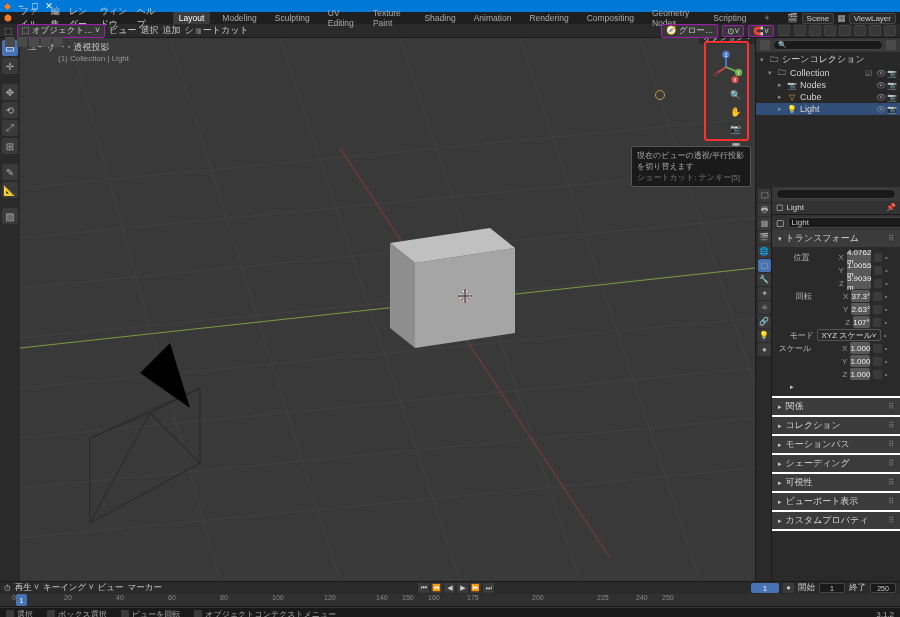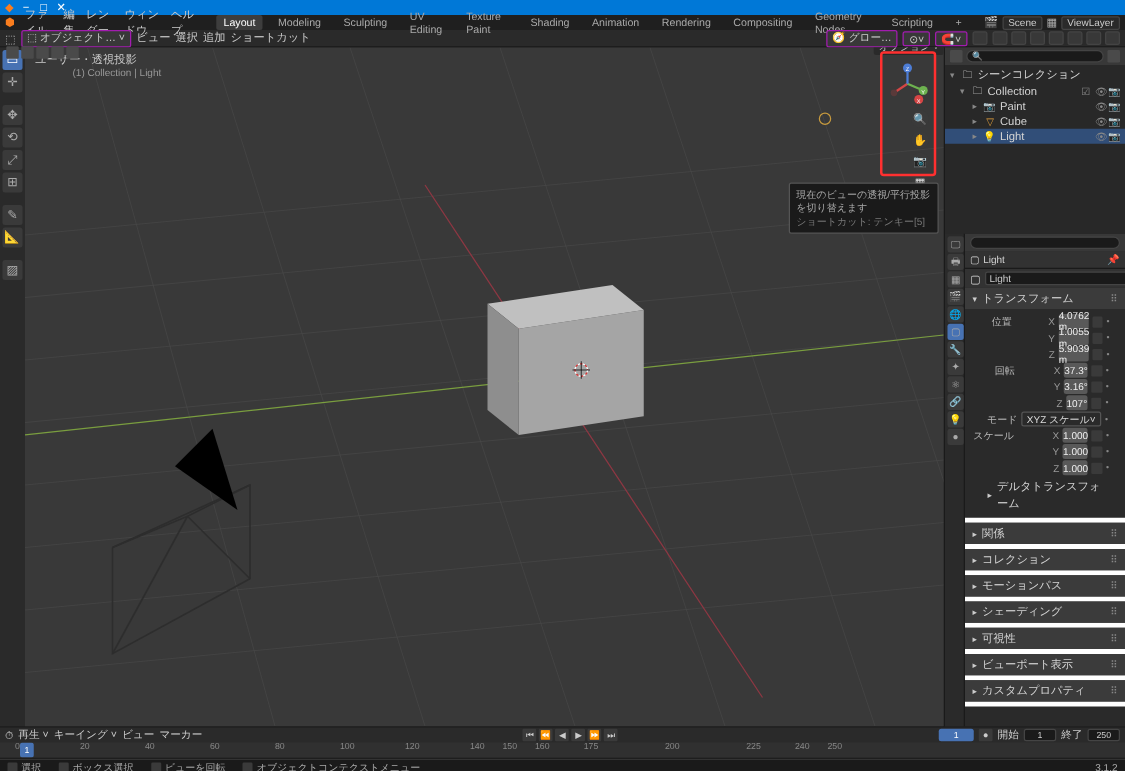--- a/index.html
+++ b/index.html
@@ -93,21 +93,21 @@
 .props { flex: 1; display: flex; background: #2a2a2a; }
 .props-tabs { width: 16px; background: #2a2a2a; display: flex; flex-direction: column; padding: 2px; gap: 1px; border-right: 1px solid #1a1a1a; }
 .props-tabs .ptab { width: 13px; height: 13px; background: #3a3a3a; border-radius: 2px; cursor: pointer; display: flex; align-items: center; justify-content: center; font-size: 8px; color: #aaa; }
 .props-tabs .ptab.active { background: #4772b3; }
 .props-body { flex: 1; overflow: auto; font-size: 9px; }
 .props-search { height: 14px; background: #383838; display: flex; align-items: center; padding: 0 4px; }
 .props-search input { flex: 1; height: 10px; background: #1a1a1a; border: 1px solid #444; border-radius: 7px; font-size: 7px; color: #888; padding-left: 14px; }
 .props-path { padding: 2px 4px; background: #323232; display: flex; align-items: center; gap: 3px; font-size: 8px; border-bottom: 1px solid #1a1a1a; }
 .props-name-row { padding: 2px 4px; background: #323232; display: flex; align-items: center; gap: 3px; }
 .props-name-row input { flex: 1; height: 11px; background: #1a1a1a; border: 1px solid #444; border-radius: 2px; font-size: 8px; color: #ccc; padding: 0 3px; }
-.panel { border-bottom: 4px solid #ffffff; }
+.panel { border-bottom: 2px solid #ffffff; }
 .panel-header { padding: 2px 6px; background: #3b3b3b; display: flex; align-items: center; gap: 4px; cursor: pointer; font-size: 9px; }
 .panel-header .tri { font-size: 7px; color: #ccc; }
 .panel-header .dots { margin-left: auto; color: #888; font-size: 8px; }
 .panel-body { padding: 3px 6px; }
 .prop-row { display: flex; align-items: center; margin: 1px 0; gap: 3px; }
 .prop-row .lbl { width: 36px; text-align: right; font-size: 8px; color: #bbb; }
 .prop-row .lbl.sub { color: #999; }
 .prop-row .val { flex: 1; height: 12px; background: #595959; border-radius: 2px; display: flex; align-items: center; justify-content: center; font-size: 8px; color: #eee; cursor: text; }
 .prop-row .unit { width: 10px; font-size: 7px; color: #888; }
 .prop-row .mini { width: 9px; height: 9px; background: #3a3a3a; border-radius: 1px; cursor: pointer; }
@@ -319,21 +319,21 @@
           <span>Collection</span>
         <span class="eye">
             <span>☑</span>
             <span>👁</span>
             <span>📷</span>
           </span>
       </div>
       <div class="row ind2">
         <span class="tri">▸</span>
           <span class="ico cam">📷</span>
-          <span>Paint</span>
+          <span>Nodes</span>
         <span class="eye">
             <span>👁</span>
             <span>📷</span>
           </span>
       </div>
       <div class="row ind2">
         <span class="tri">▸</span>
           <span class="ico mesh">▽</span>
           <span>Cube</span>
         <span class="eye">
@@ -411,21 +411,21 @@
             <div class="prop-row">
                 <span class="lbl">回転</span>
                 <span class="lbl sub">X</span>
                 <span class="val">37.3°</span>
                 <span class="mini"></span>
                 <span class="unit">•</span>
               </div>
             <div class="prop-row">
                 <span class="lbl"></span>
                 <span class="lbl sub">Y</span>
-                <span class="val">3.16°</span>
+                <span class="val">2.63°</span>
                 <span class="mini"></span>
                 <span class="unit">•</span>
               </div>
             <div class="prop-row">
                 <span class="lbl"></span>
                 <span class="lbl sub">Z</span>
                 <span class="val">107°</span>
                 <span class="mini"></span>
                 <span class="unit">•</span>
               </div>
@@ -450,21 +450,20 @@
               </div>
             <div class="prop-row">
                 <span class="lbl"></span>
                 <span class="lbl sub">Z</span>
                 <span class="val">1.000</span>
                 <span class="mini"></span>
                 <span class="unit">•</span>
               </div>
             <div class="panel-header" style="background:transparent;padding-left:12px">
                 <span class="tri">▸</span>
-                <span>デルタトランスフォーム</span>
               </div>
           </div>
         </div>
         <div class="panel">
             <div class="panel-header">
               <span class="tri">▸</span>
               <span>関係</span>
               <span class="dots">⠿</span>
             </div>
           </div>

